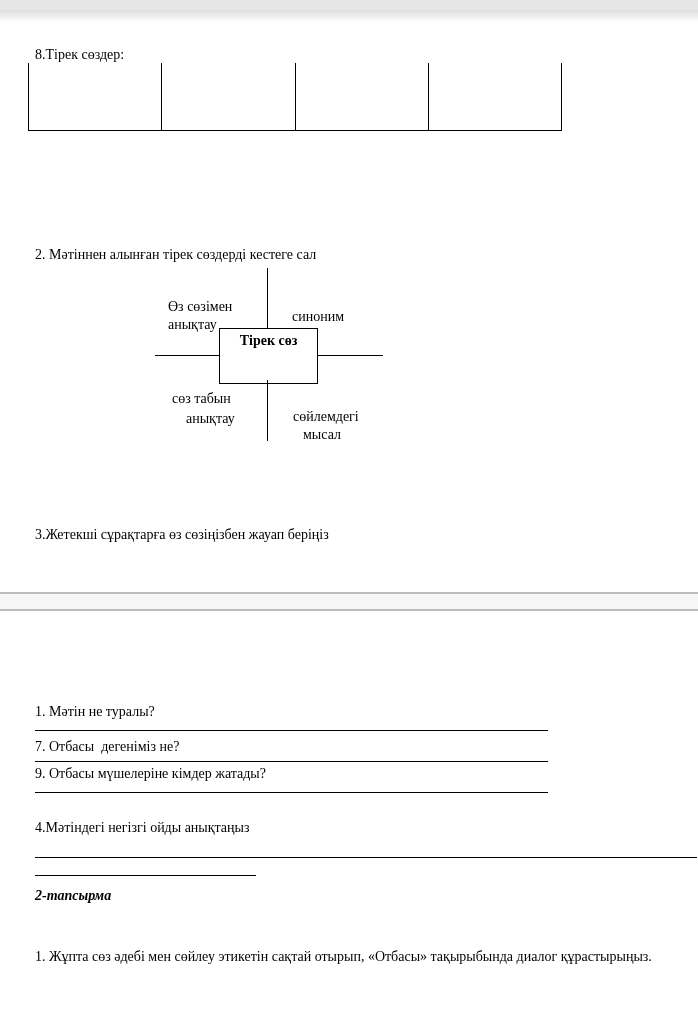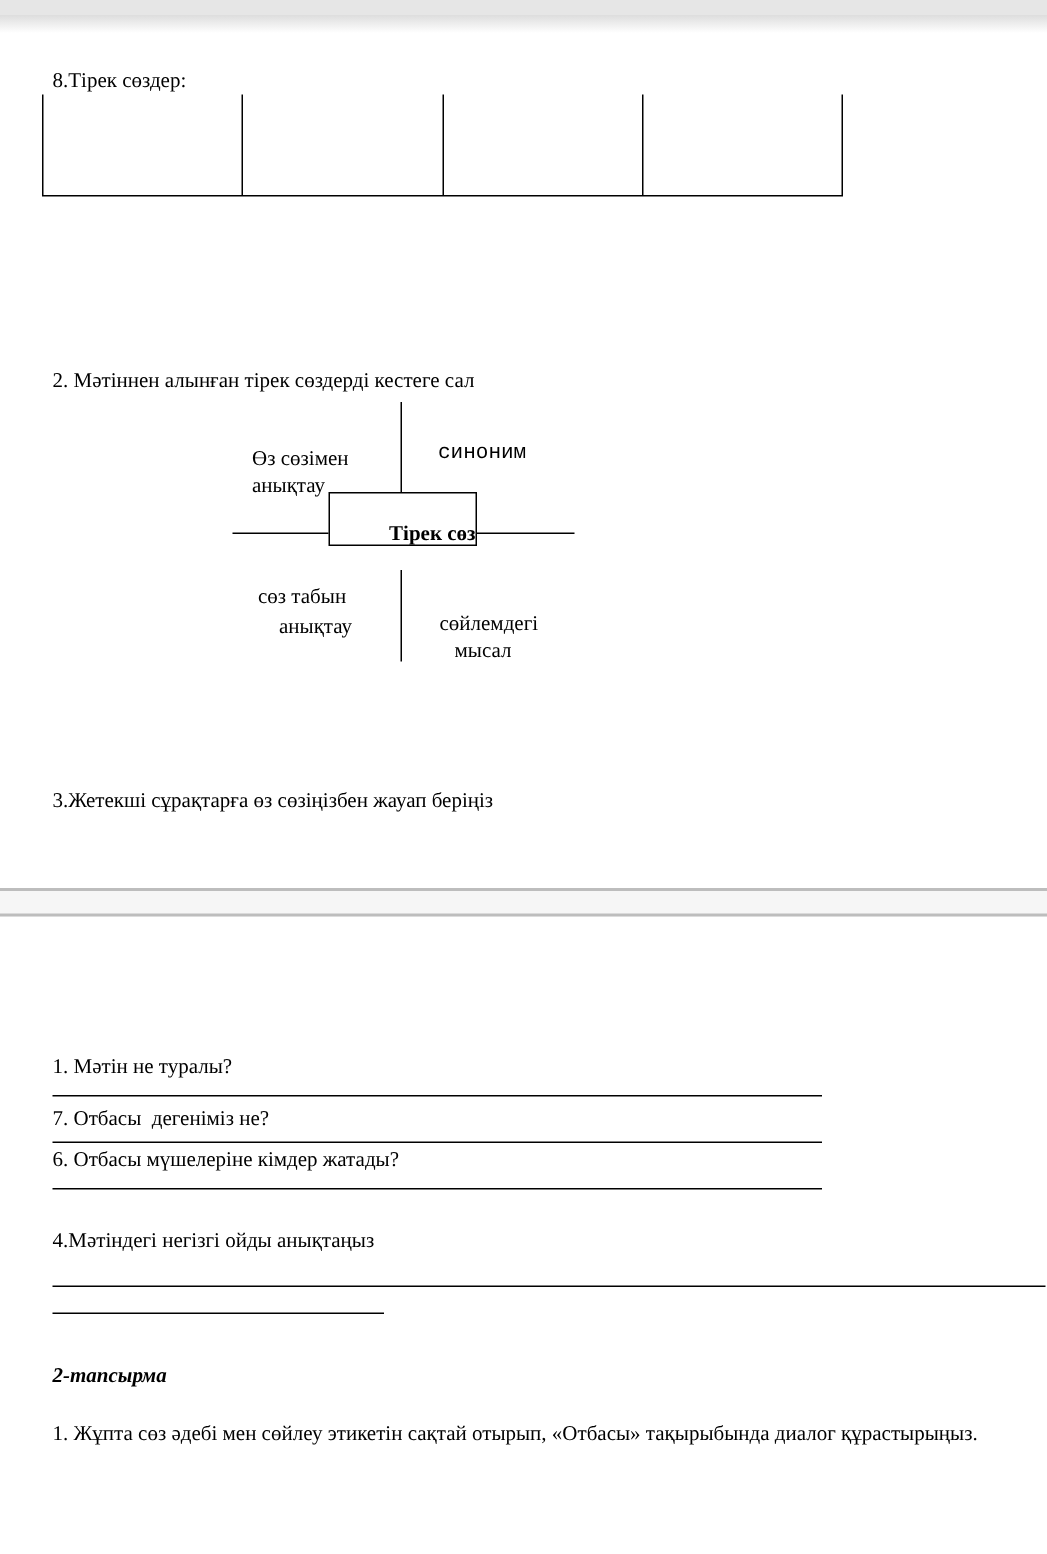--- a/index.html
+++ b/index.html
@@ -44,24 +44,24 @@
   }
   .kw-cell {
     flex: 1 1 0;
     border-left: 1px solid #000;
   }
   .kw-cell:last-child { border-right: 1px solid #000; }
 
   
   .dline { background: #000000; }
   .d-box {
-    left: 219px; top: 328px; width: 99px; height: 36px;
+    left: 219px; top: 328px; width: 99px; height: 56px;
     border: 1px solid #000;
-    text-align: right;
-    padding-top: 20px;
+    text-align: center;
+    padding-top: 4px;
   }
 
   
   .answer-line { height: 1px; background: #000000; }
 </style>
 </head>
 <body>
 
 <div class="abs top-bar"></div>
 <div class="abs top-bar-shadow"></div>
@@ -74,21 +74,21 @@
   <div class="kw-cell"></div>
   <div class="kw-cell"></div>
   <div class="kw-cell"></div>
 </div>
 
 <div class="abs doc-text" style="left:35px; top:246px;">2. Мәтіннен алынған тірек сөздерді кестеге сал</div>
 
 <div class="abs dline" style="left:267px; top:268px; width:1px; height:60px;"></div>
 <div class="abs doc-text" style="left:168px; top:298px;">Өз сөзімен</div>
 <div class="abs doc-text" style="left:168px; top:316px;">анықтау</div>
-<div class="abs doc-text" style="left:292px; top:294px;font-family:Liberation Mono, monospace;">синоним</div>
+<div class="abs doc-text" style="left:292px; top:308px;">синоним</div>
 
 <div class="abs d-box">
   <span class="bold">Тірек сөз</span>
 </div>
 
 <div class="abs dline" style="left:155px; top:355px; width:64px; height:1px;"></div>
 <div class="abs dline" style="left:318px; top:355px; width:65px; height:1px;"></div>
 <div class="abs dline" style="left:267px; top:380px; width:1px; height:61px;"></div>
 
 <div class="abs doc-text" style="left:172px; top:390px;">сөз табын</div>
@@ -97,22 +97,22 @@
 <div class="abs doc-text" style="left:303px; top:426px;text-align:center;">мысал</div>
 
 <div class="abs doc-text" style="left:35px; top:526px;">3.Жетекші сұрақтарға өз сөзіңізбен жауап беріңіз</div>
 
 <div class="abs doc-text" style="left:35px; top:703px;">1. Мәтін не туралы?</div>
 <div class="abs answer-line" style="left:35px; top:730px; width:513px;"></div>
 
 <div class="abs doc-text" style="left:35px; top:738px;">7. Отбасы  дегеніміз не?</div>
 <div class="abs answer-line" style="left:35px; top:761px; width:513px;"></div>
 
-<div class="abs doc-text" style="left:35px; top:765px;">6. Отбасы мүшелеріне кімдер жатады?</div>
+<div class="abs doc-text" style="left:35px; top:765px;">9. Отбасы мүшелеріне кімдер жатады?</div>
 <div class="abs answer-line" style="left:35px; top:792px; width:513px;"></div>
 
 <div class="abs doc-text" style="left:35px; top:819px;">4.Мәтіндегі негізгі ойды анықтаңыз</div>
 <div class="abs answer-line" style="left:35px; top:857px; width:662px;"></div>
 <div class="abs answer-line" style="left:35px; top:875px; width:221px;"></div>
 
-<div class="abs doc-text bold-italic" style="left:35px; top:909px;text-align:center;">2-тапсырма</div>
+<div class="abs doc-text bold-italic" style="left:35px; top:887px;text-align:center;">2-тапсырма</div>
 
 <div class="abs doc-text" style="left:35px; top:948px;">1. Жұпта сөз әдебі мен сөйлеу этикетін сақтай отырып, «Отбасы» тақырыбында диалог құрастырыңыз.</div>
 
 </body></html>

